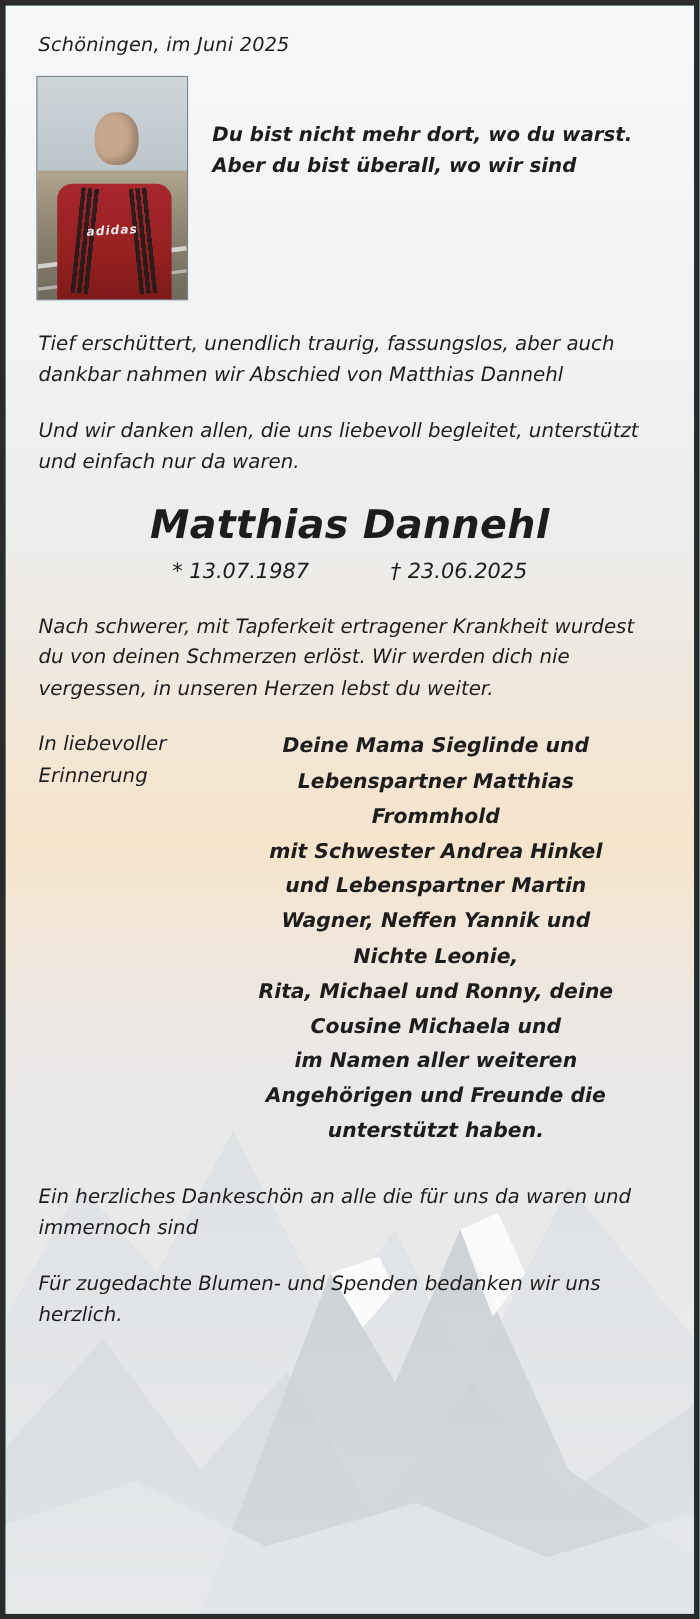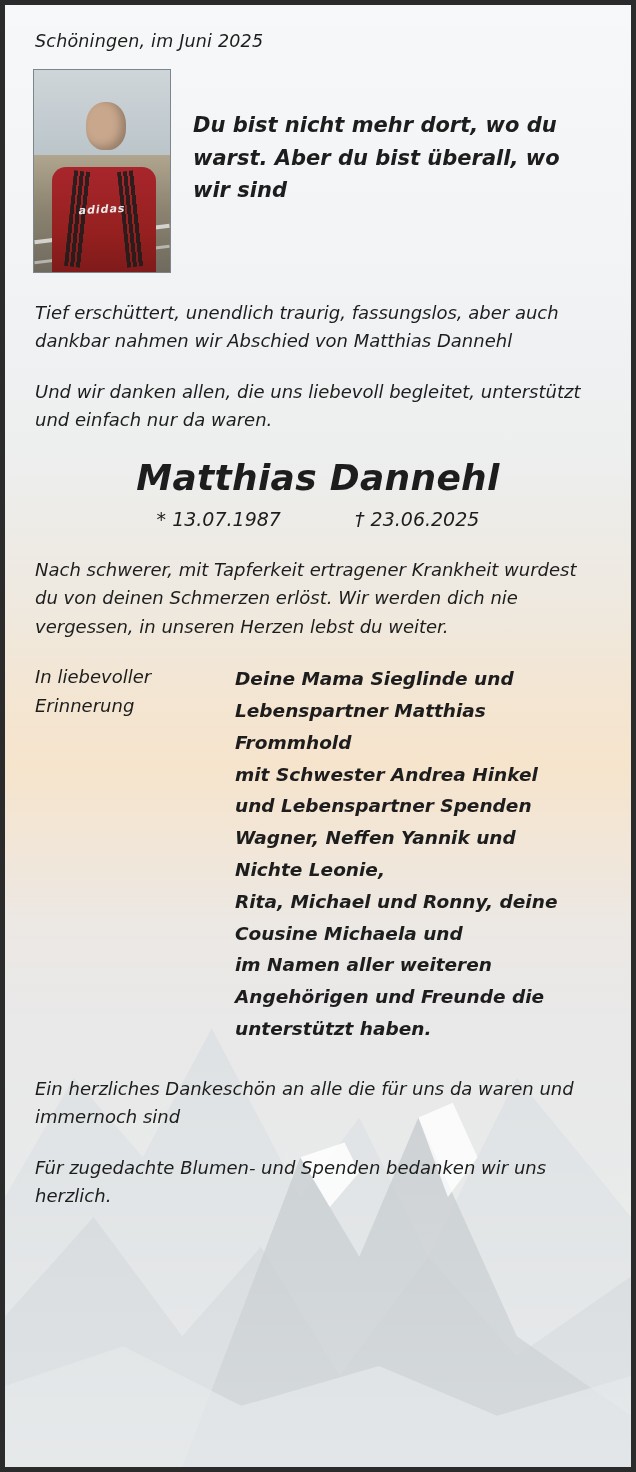--- a/index.html
+++ b/index.html
@@ -139,21 +139,21 @@
     position: absolute;
     left: 50%; top: 66%;
     transform: translateX(-50%) rotate(-3deg);
     color: #e9e9e9;
     font-size: 11px;
     font-weight: 700;
     letter-spacing: 1px;
     font-style: italic;
   }
   .quote {
-    font-size: 21px;
+    font-size: 18px;
     line-height: 1.55;
     padding-top: 40px;
     font-weight: 600;
   }
   p.para {
     font-size: 18px;
     line-height: 1.58;
     margin: 0 0 22px 2px;
   }
   .name {
@@ -178,21 +178,21 @@
   .family-left {
     flex: 0 0 200px;
     font-size: 18px;
     line-height: 1.6;
   }
   .family-right {
     font-size: 18.5px;
     line-height: 1.72;
     font-weight: 700;
   }
-  .family-right .ln { display: block; }
+  .family-right .ln { display: block; text-align: center; }
   .closing p.para { margin-bottom: 22px; }
 </style>
 </head>
 <body>
 
 <div class="card">
 
   <div class="bg-layer">
     <div class="bg-sky"></div>
     <div class="mtn">
@@ -243,21 +243,21 @@
 
     <p class="para hand">Nach schwerer, mit Tapferkeit ertragener Krankheit wurdest du von deinen Schmerzen erlöst. Wir werden dich nie vergessen, in unseren Herzen lebst du weiter.</p>
 
     <div class="family-block">
       <div class="family-left hand">In liebevoller Erinnerung</div>
       <div class="family-right hand">
         <span class="ln">Deine Mama Sieglinde und</span>
         <span class="ln">Lebenspartner Matthias</span>
         <span class="ln">Frommhold</span>
         <span class="ln">mit Schwester Andrea Hinkel</span>
-        <span class="ln">und Lebenspartner Spenden</span>
+        <span class="ln">und Lebenspartner Martin</span>
         <span class="ln">Wagner, Neffen Yannik und</span>
         <span class="ln">Nichte Leonie,</span>
         <span class="ln">Rita, Michael und Ronny, deine</span>
         <span class="ln">Cousine Michaela und</span>
         <span class="ln">im Namen aller weiteren</span>
         <span class="ln">Angehörigen und Freunde die</span>
         <span class="ln">unterstützt haben.</span>
       </div>
     </div>
 

